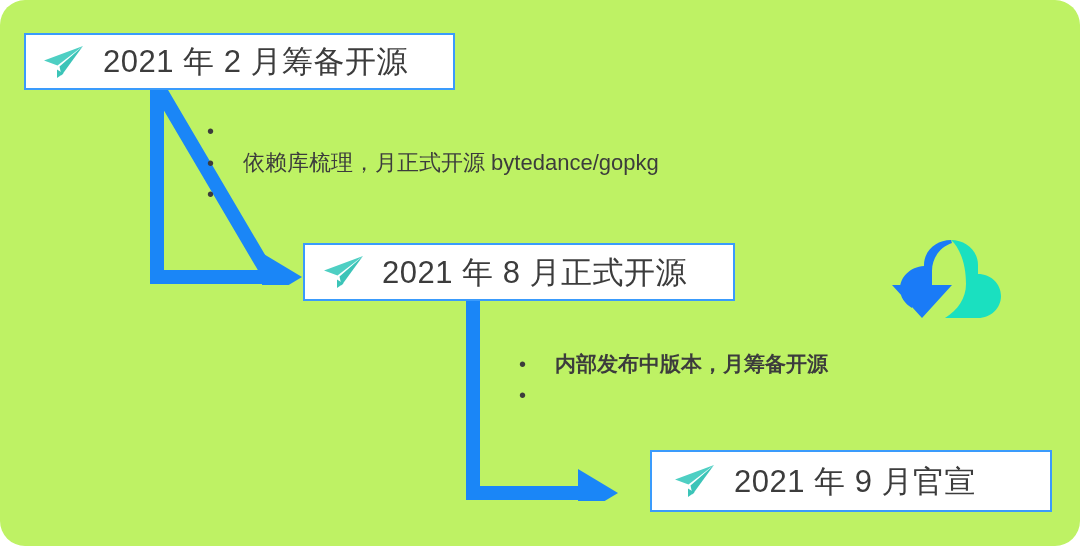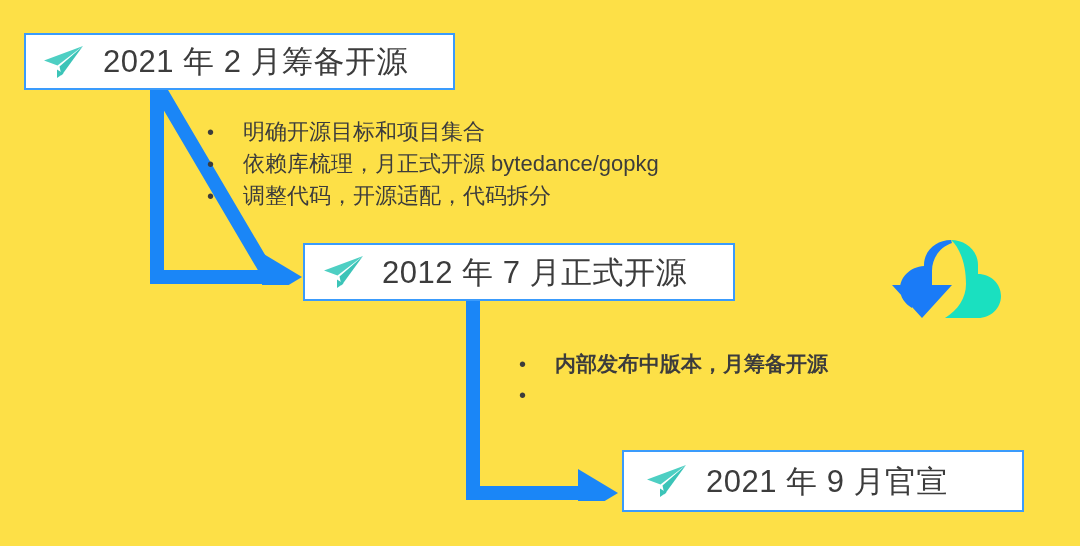--- a/index.html
+++ b/index.html
@@ -7,22 +7,23 @@
     padding: 0;
     background: #ffffff;
   }
   body {
     font-family: "Liberation Sans", "DejaVu Sans", sans-serif;
   }
   #canvas {
     position: relative;
     width: 1080px;
     height: 546px;
-    background: #fde047;
+    background: #bef264;
     overflow: hidden;
+    border-radius: 25px;
   }
 
   
   .tl-box {
     position: absolute;
     box-sizing: border-box;
     border: 2px solid #3a9bfc;
     background: #ffffff;
     display: flex;
     align-items: center;
@@ -41,21 +42,21 @@
   }
 
   #box-1 { left: 24px;  top: 33px;  width: 431px; height: 57px; }
   #box-1 .tl-plane { margin-left: 15px; }
   #box-1 .tl-label { margin-left: 18px; }
 
   #box-2 { left: 303px; top: 243px; width: 432px; height: 58px; }
   #box-2 .tl-plane { margin-left: 16px; }
   #box-2 .tl-label { margin-left: 17px; }
 
-  #box-3 { left: 622px; top: 450px; width: 402px; height: 62px; }
+  #box-3 { left: 650px; top: 450px; width: 402px; height: 62px; }
   #box-3 .tl-plane { margin-left: 20px; }
   #box-3 .tl-label { margin-left: 18px; }
 
   
   .connector {
     position: absolute;
     z-index: 2;
   }
   #connector-1 { left: 150px; top: 85px;  width: 170px; height: 200px; }
   #connector-2 { left: 466px; top: 296px; width: 170px; height: 205px; }
@@ -129,39 +130,37 @@
       <path d="M42 1 L3 15.5 L16.5 20.5 Z" fill="#4ecfc3"></path>
       <path d="M42 1 L18.5 21.5 L20.5 30.5 Z" fill="#3cc4b8"></path>
       <path d="M16 24.5 L16 33 L22.5 28.5 Z" fill="#3cc4b8"></path>
     </svg>
     <span class="tl-label">2021 年 2 月筹备开源</span>
   </div>
 
   <ul id="bullets-1" class="bullets">
     <li>
       <span class="dot">•</span>
-      <span class="btext">明确开源目标和项目集合</span>
     </li>
     <li>
       <span class="dot">•</span>
       <span class="btext">依赖库梳理，月正式开源 bytedance/gopkg</span>
     </li>
     <li>
       <span class="dot">•</span>
-      <span class="btext">调整代码，开源适配，代码拆分</span>
     </li>
   </ul>
 
   <div id="box-2" class="tl-box">
     <svg class="tl-plane" width="44" height="34" viewBox="0 0 44 34">
       <path d="M42 1 L3 15.5 L16.5 20.5 Z" fill="#4ecfc3"></path>
       <path d="M42 1 L18.5 21.5 L20.5 30.5 Z" fill="#3cc4b8"></path>
       <path d="M16 24.5 L16 33 L22.5 28.5 Z" fill="#3cc4b8"></path>
     </svg>
-    <span class="tl-label">2012 年 7 月正式开源</span>
+    <span class="tl-label">2021 年 8 月正式开源</span>
   </div>
 
   <ul id="bullets-2" class="bullets">
     <li class="bold">
       <span class="dot">•</span>
       <span class="btext">内部发布中版本，月筹备开源</span>
     </li>
     <li>
       <span class="dot">•</span>
     </li>

